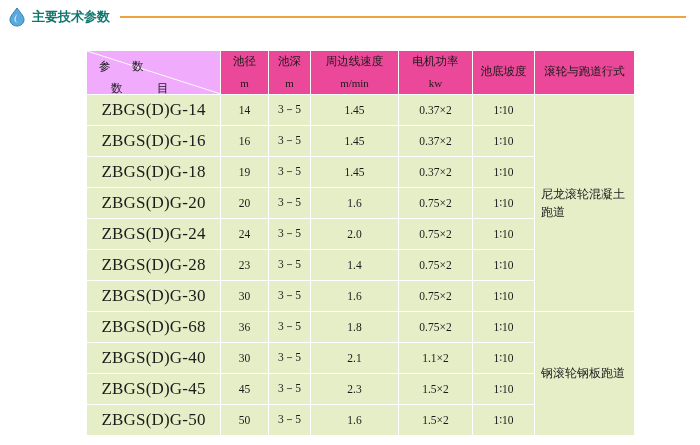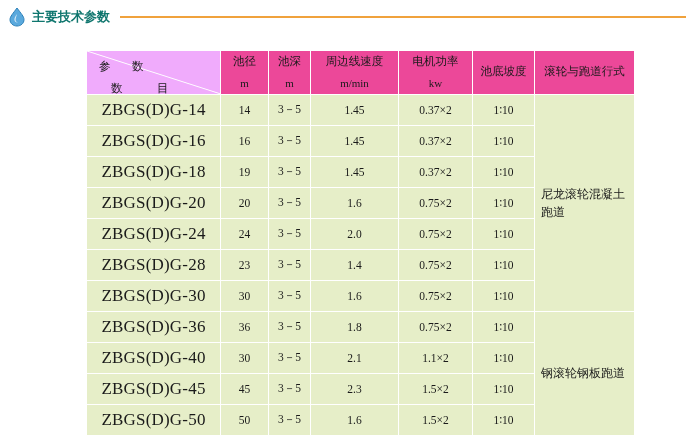--- a/index.html
+++ b/index.html
@@ -255,21 +255,21 @@
         </tr>
         <tr>
           <td class="model">ZBGS(D)G-30</td>
           <td>30</td>
           <td>3－5</td>
           <td>1.6</td>
           <td>0.75×2</td>
           <td>1∶10</td>
         </tr>
         <tr>
-          <td class="model">ZBGS(D)G-36</td>
+          <td class="model">ZBGS(D)G-68</td>
           <td>36</td>
           <td>3－5</td>
           <td>1.8</td>
           <td>0.75×2</td>
           <td>1∶10</td>
           <td class="note" rowspan="4">
             <span class="nl">钢滚轮钢板跑道</span>
           </td>
         </tr>
         <tr>

